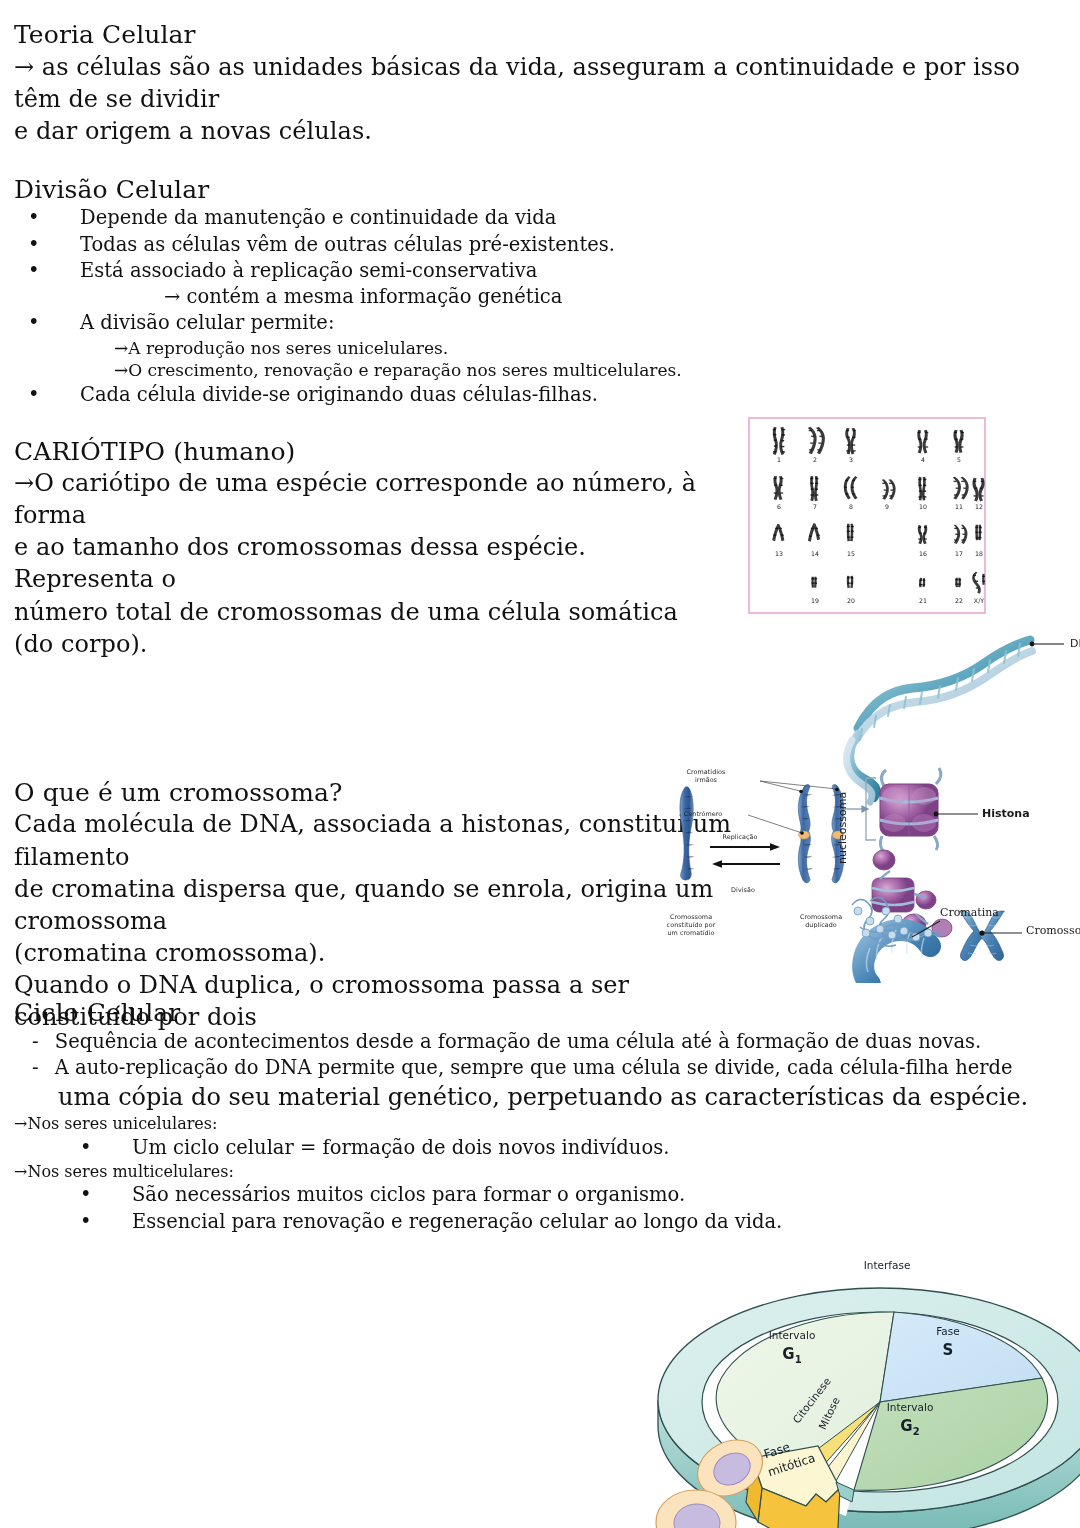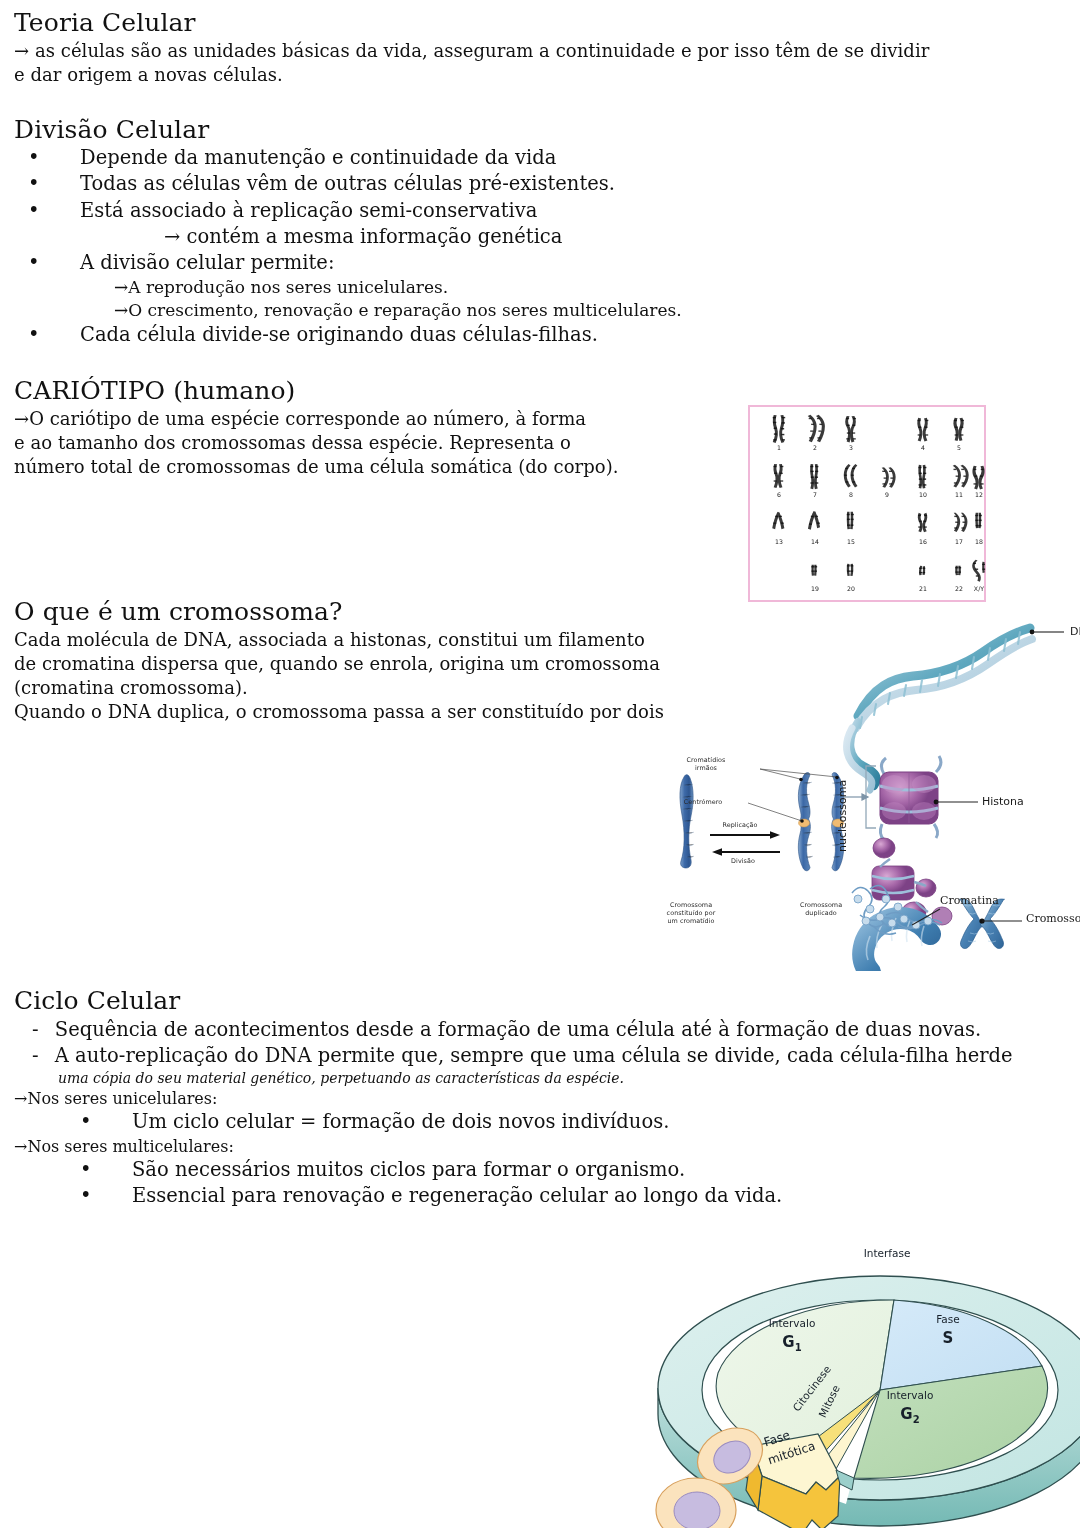--- a/index.html
+++ b/index.html
@@ -15,33 +15,34 @@
     overflow: hidden;
     font-family: "DejaVu Serif", "Liberation Serif", serif;
     color: #111111;
     -webkit-font-smoothing: antialiased;
   }
   .page {
     position: absolute;
     inset: 0;
     padding: 8px 14px 8px 14px;
     box-sizing: border-box;
+    margin-top: 12px;
   }
 
   
   h2.sec-title {
     font-size: 25px;
     font-weight: 400;
     letter-spacing: .1px;
     margin: 0 0 1px 0;
     line-height: 1.18;
   }
   p.body-line,
   .body-line {
-    font-size: 18px;
+    font-size: 24px;
     line-height: 1.34;
     margin: 0;
     letter-spacing: .05px;
   }
   .gap-lg { height: 28px; }
 
   ul.bullets {
     list-style: none;
     margin: 0;
     padding: 0;
@@ -74,24 +75,23 @@
     line-height: 1.345;
     padding-left: 0;
   }
   .hang {
     font-size: 19.5px;
     line-height: 1.345;
     padding-left: 44px;
     text-indent: -26px;
   }
   .hang2 {
-    font-size: 14px;
+    font-size: 24px;
     line-height: 1.345;
     padding-left: 44px;
-    font-style: italic;
   }
 
   .txtcol { width: 700px; }
   .txtcol-wide { width: 1052px; }
 
   
   .karyotype {
     position: absolute;
     left: 708px;
     top: 389px;
@@ -787,21 +787,21 @@
         <polygon points="70,97.2 60,101 70,104.8" fill="#111"></polygon>
       </g>
     </svg>
 
     <div class="figlabel" style="left:25px; top:5px; width:58px;">
       <span>Cromatídios</span><br>
       <span>irmãos</span>
     </div>
     <div class="figlabel" style="left:22px; top:47px; width:58px;">Centrómero</div>
     <div class="figlabel" style="left:60px; top:70px; width:56px;">Replicação</div>
-    <div class="figlabel" style="left:66px; top:106px; width:50px;">Divisão</div>
+    <div class="figlabel" style="left:66px; top:123px; width:50px;">Divisão</div>
     <div class="figlabel" style="left:5px; top:150px; width:68px;">
       <span>Cromossoma</span><br>
       <span>constituído por</span><br>
       <span>um cromatídio</span>
     </div>
     <div class="figlabel" style="left:135px; top:150px; width:68px;">
       <span>Cromossoma</span><br>
       <span>duplicado</span>
     </div>
   </figure>
@@ -901,21 +901,21 @@
             <path d="M92 304 q-5 13 -3 22"></path>
           <path d="M78 302 q-6 14 -4 23"></path>
             <path d="M64 308 q-7 14 -5 24"></path>
           <path d="M52 320 q-6 14 -2 24"></path>
         </g>
       </g>
     </svg>
 
     <div class="dnalabel" style="left:252px; top:10px;">DNA</div>
     <div class="vlabel" style="left:18px; top:236px;">nucleossoma</div>
-    <div class="dnalabel" style="left:164px; top:180px;">Histona</div>
+    <div class="dnalabel" style="left:164px; top:180px;font-weight:bold;">Histona</div>
   </figure>
 
   <figure style="position:absolute; left:800px; top:855px; width:280px; height:110px;">
     <svg width="280" height="110" viewBox="0 0 280 110">
       <defs>
         <linearGradient id="chrmX" x1="0" y1="0" x2="1" y2="1">
           <stop offset="0%" stop-color="#9fc5de"></stop>
           <stop offset="50%" stop-color="#4a82b4"></stop>
           <stop offset="100%" stop-color="#2f6496"></stop>
         </linearGradient>

